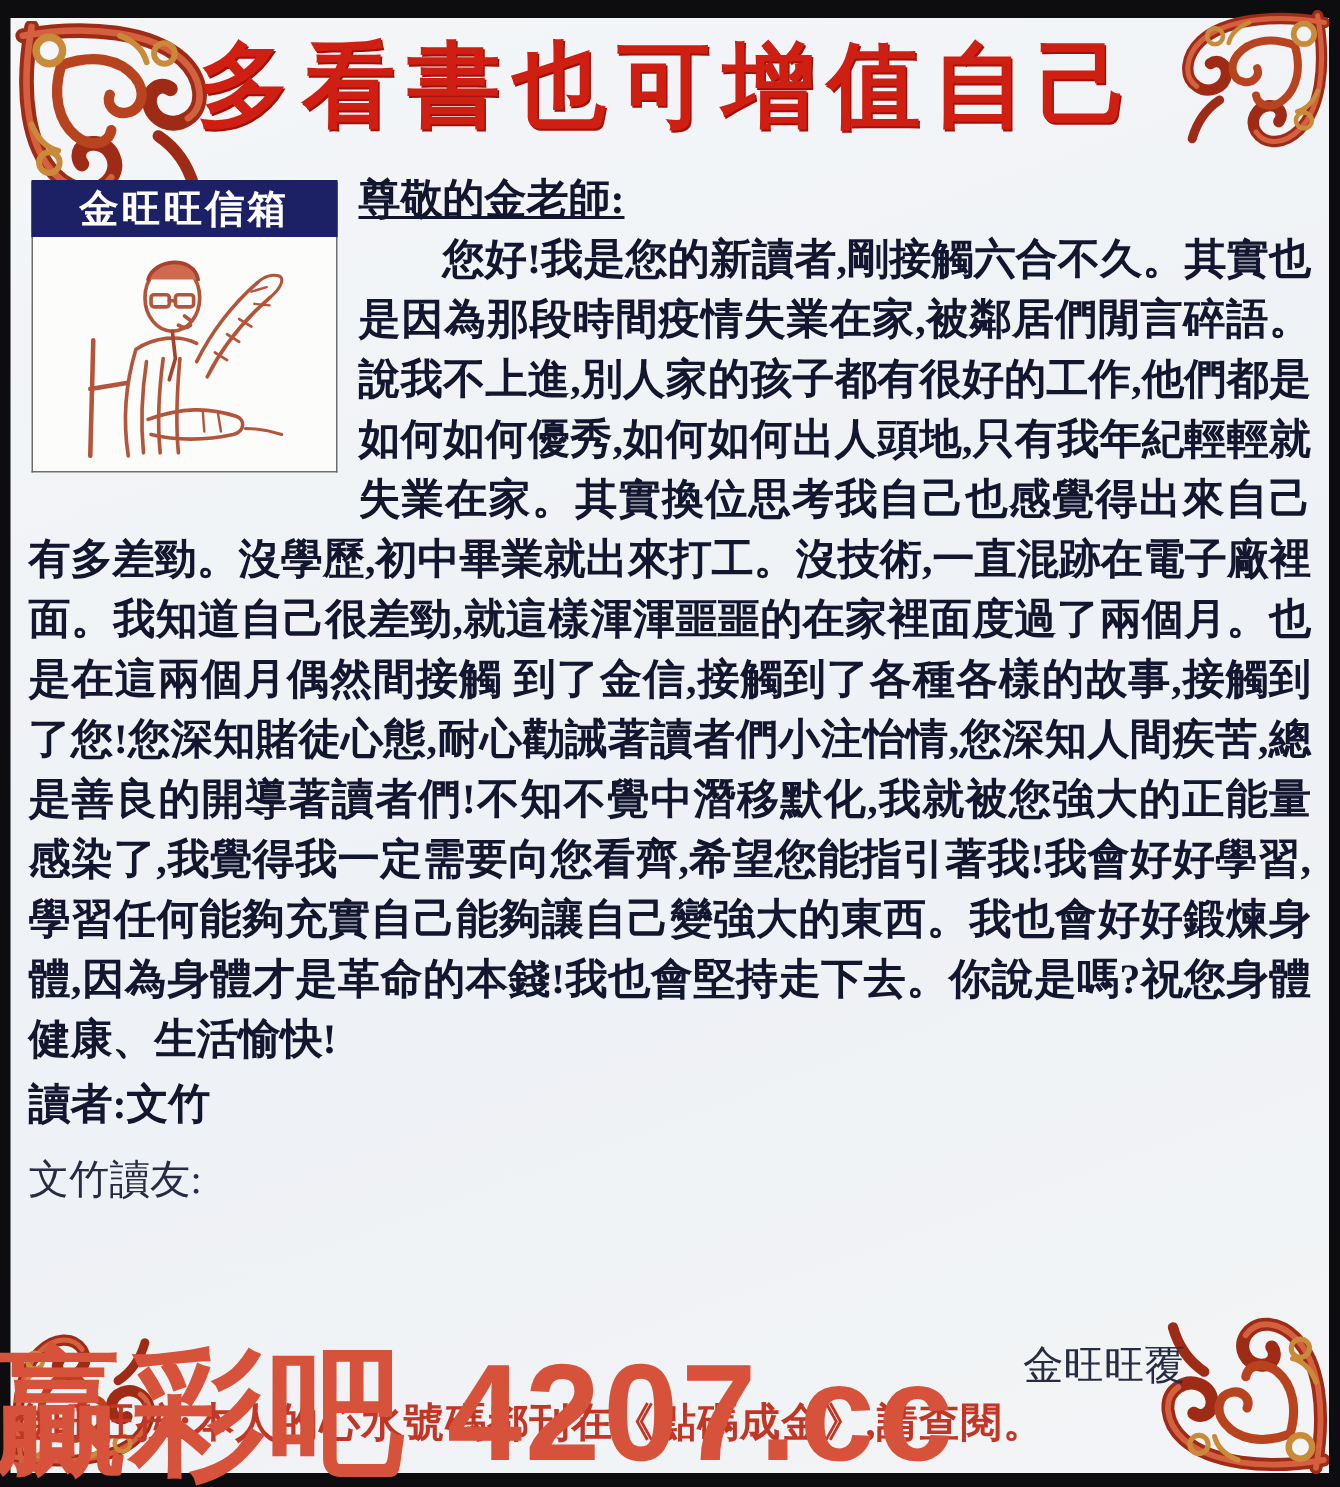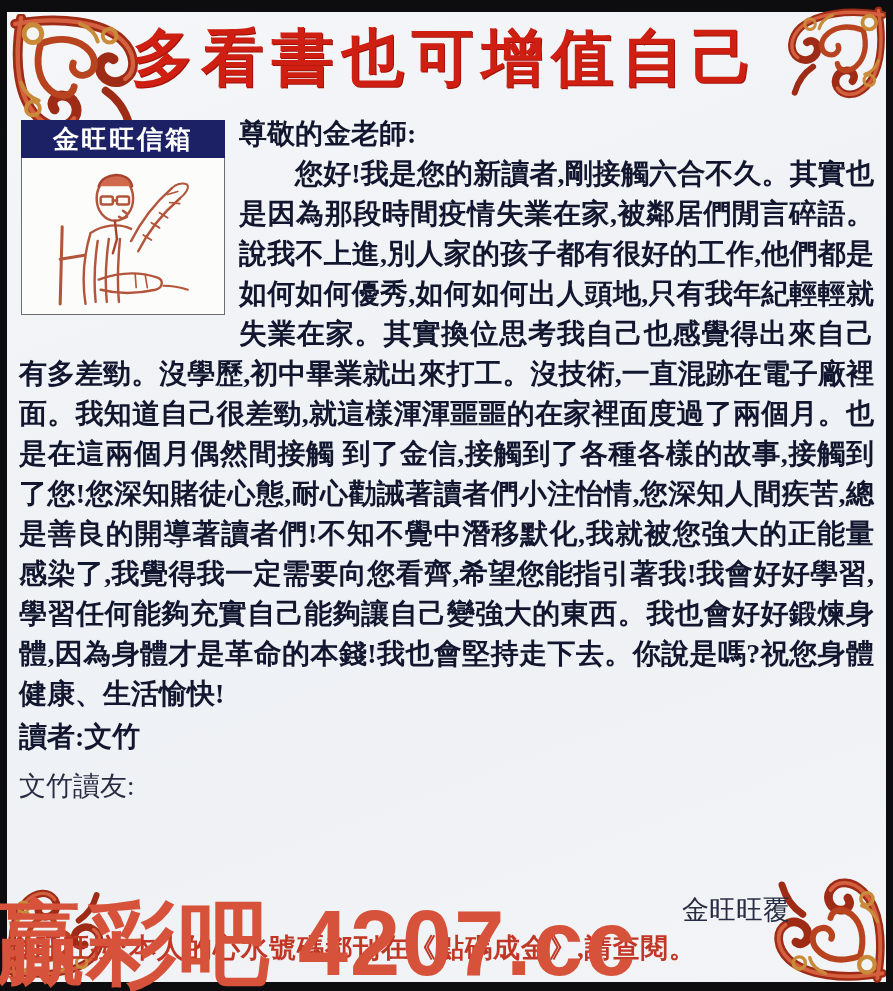--- a/index.html
+++ b/index.html
@@ -36,21 +36,21 @@
   .mailbox-art{
     height:152px;background:#fcfcfb;border:1px solid #6d6d6d;border-top:none;
     padding:2px;overflow:hidden;
   }
   .mailbox-art svg{width:100%;height:100%;}
   
   .letter{
     font-weight:700;font-size:28px;line-height:40px;color:#12172f;
     text-align:justify;position:relative;z-index:3;
   }
-  .letter .salutation{margin:18px 0 0;}
+  .letter .salutation{margin:18px 0 0;text-decoration:underline;}
   .letter .body{margin:0;text-indent:2em;}
   .sig-reader{
     text-align:left;padding-right:88px;margin-top:2px;
     font-weight:700;font-size:28px;line-height:42px;color:#12172f;
     position:relative;z-index:3;
   }
   
   .reply{
     font-weight:400;font-size:27px;line-height:40px;color:#272c42;
     text-align:justify;position:relative;z-index:3;

